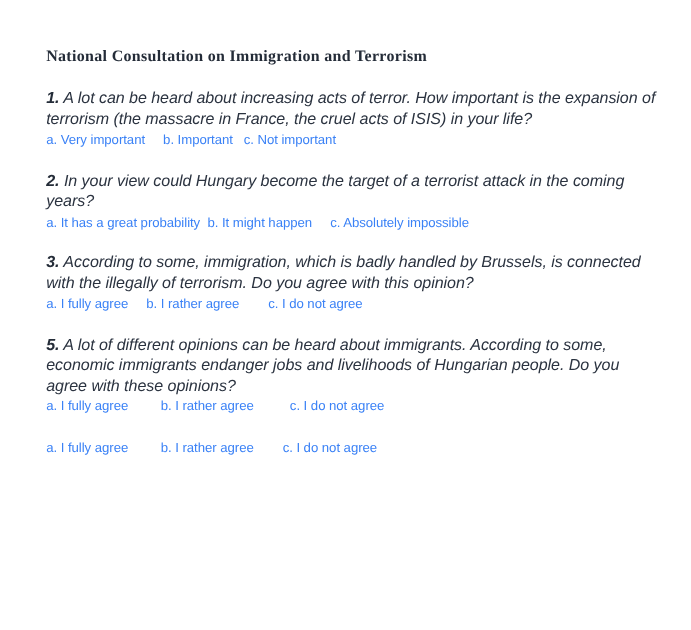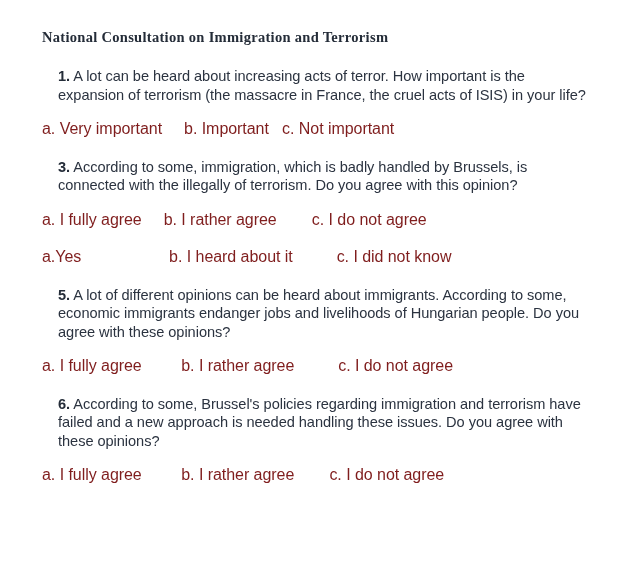--- a/index.html
+++ b/index.html
@@ -12,21 +12,21 @@
     background: #ffffff;
     font-family: "Liberation Sans", sans-serif;
     color: #2b3340;
     overflow: hidden;
   }
 
   .page {
     width: 628px;
     height: 573px;
     box-sizing: border-box;
-    padding: 28px 26px 0 42px;
+    padding: 42px 26px 0 42px;
     background: #ffffff;
     position: relative;
   }
 
   .doc-title {
     font-family: "Liberation Serif", serif;
     font-weight: bold;
     font-size: 14.5px;
     letter-spacing: 0.3px;
     color: #242c38;
@@ -36,64 +36,67 @@
   }
 
   .question-block {
     margin-bottom: 19px;
   }
 
   .q-text {
     font-size: 14.6px;
     line-height: 18.5px;
     color: #2b3340;
-    margin: 16px;
+    margin: 0;
     max-width: 562px;
     letter-spacing: -0.05px;
+    font-style: italic;
   }
 
   .q-num {
     font-weight: bold;
     color: #242c38;
   }
 
   .answers {
-    font-size: 16px;
+    font-size: 12px;
     line-height: 18.5px;
-    color: #7f1d1d;
+    color: #3b82f6;
     margin: 0;
     white-space: pre;
     letter-spacing: -0.05px;
   }
 </style>
 </head>
 <body>
 
 <div class="page">
 
   <h1 class="doc-title">National Consultation on Immigration and Terrorism</h1>
 
   <div class="question-block">
     <p class="q-text"><span class="q-num">1.</span> <span>A lot can be heard about increasing acts of terror.  How important is the expansion of terrorism (the massacre in France, the cruel acts of ISIS) in your life?</span></p>
     <p class="answers">a. Very important     b. Important   c. Not important</p>
   </div>
 
+  <div class="question-block">
+    <p class="q-text"><span class="q-num">2.</span> <span>In your view could Hungary become the target of a terrorist attack in the coming years?</span></p>
+    <p class="answers">a. It has a great probability  b. It might happen     c. Absolutely impossible</p>
+  </div>
 
   <div class="question-block">
     <p class="q-text"><span class="q-num">3.</span> <span>According to some, immigration, which is badly handled by Brussels, is connected with the illegally of terrorism.  Do you agree with this opinion?</span></p>
     <p class="answers">a. I fully agree     b. I rather agree        c. I do not agree</p>
   </div>
 
   <div class="question-block">
-    <p class="answers">a.Yes                    b. I heard about it          c. I did not know</p>
   </div>
 
   <div class="question-block">
     <p class="q-text"><span class="q-num">5.</span> <span>A lot of different opinions can be heard about immigrants. According to some, economic immigrants endanger jobs and livelihoods of Hungarian people. Do you agree with these opinions?</span></p>
     <p class="answers">a. I fully agree         b. I rather agree          c. I do not agree</p>
   </div>
 
   <div class="question-block">
-    <p class="q-text"><span class="q-num">6.</span> <span>According to some, Brussel's policies regarding immigration and terrorism have failed and a new approach is needed handling these issues. Do you agree with these opinions?</span></p>
     <p class="answers">a. I fully agree         b. I rather agree        c. I do not agree</p>
   </div>
 
 </div>
 
 </body></html>

